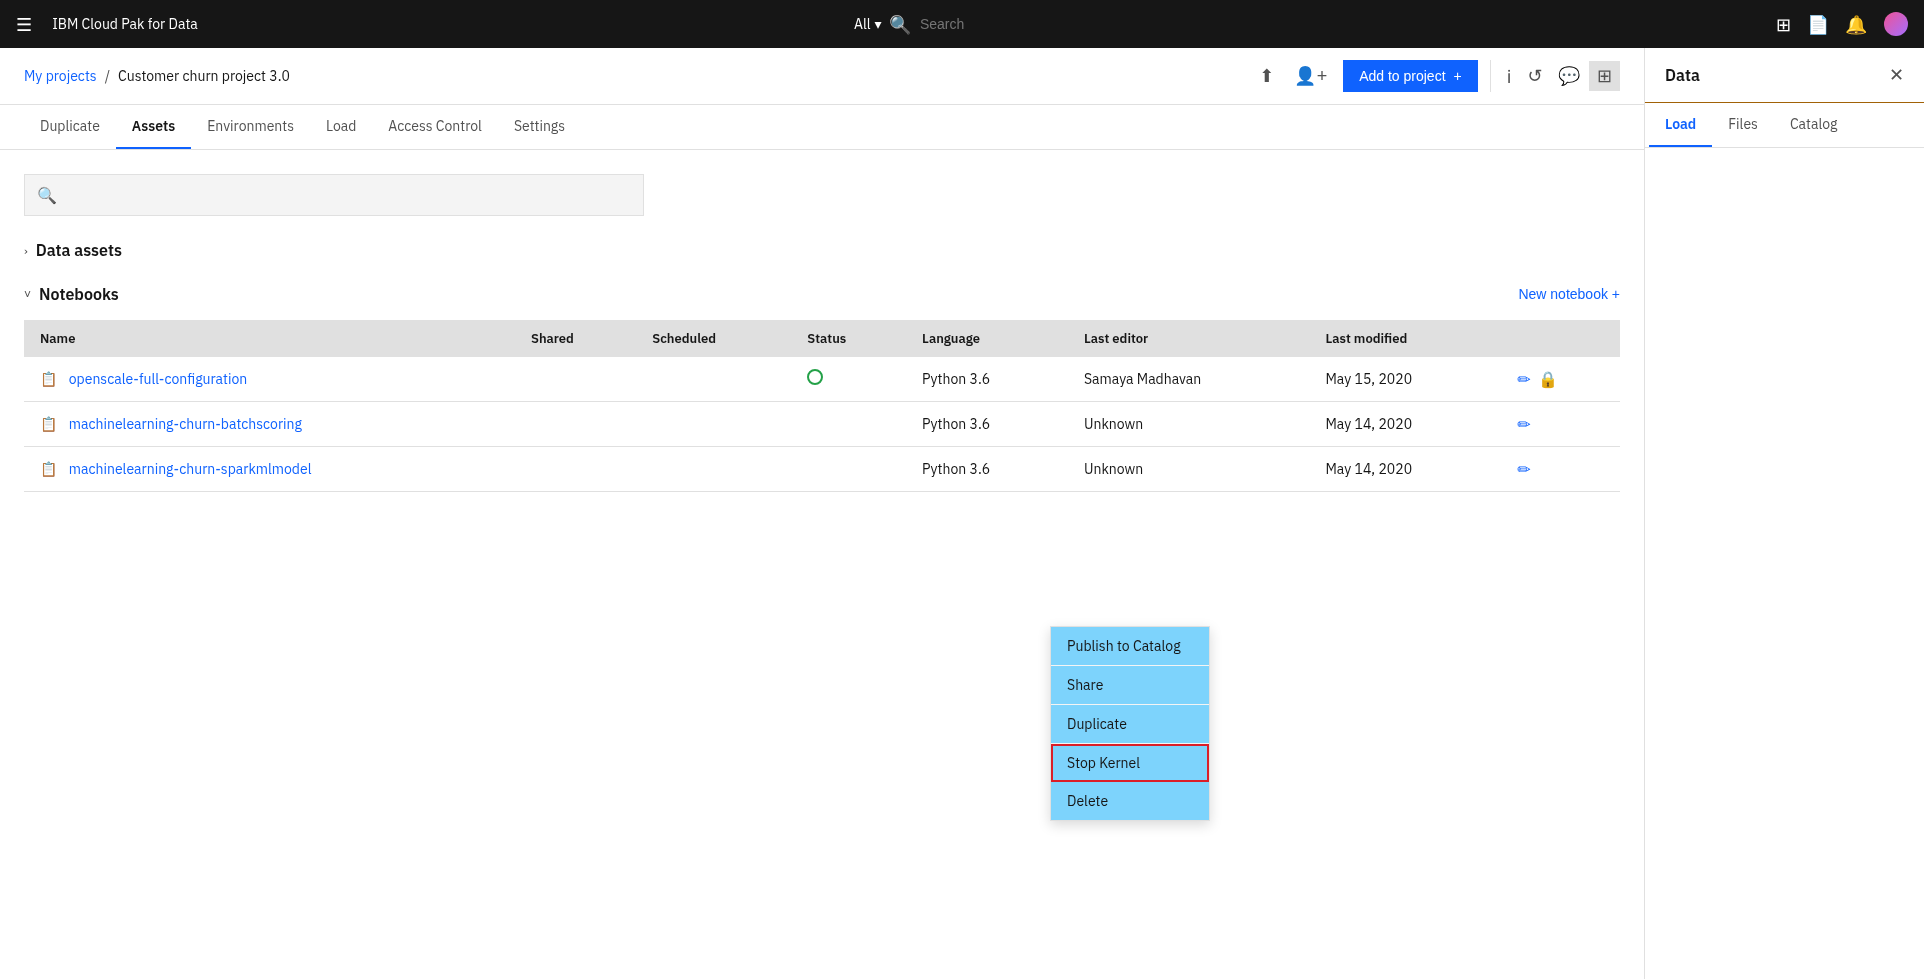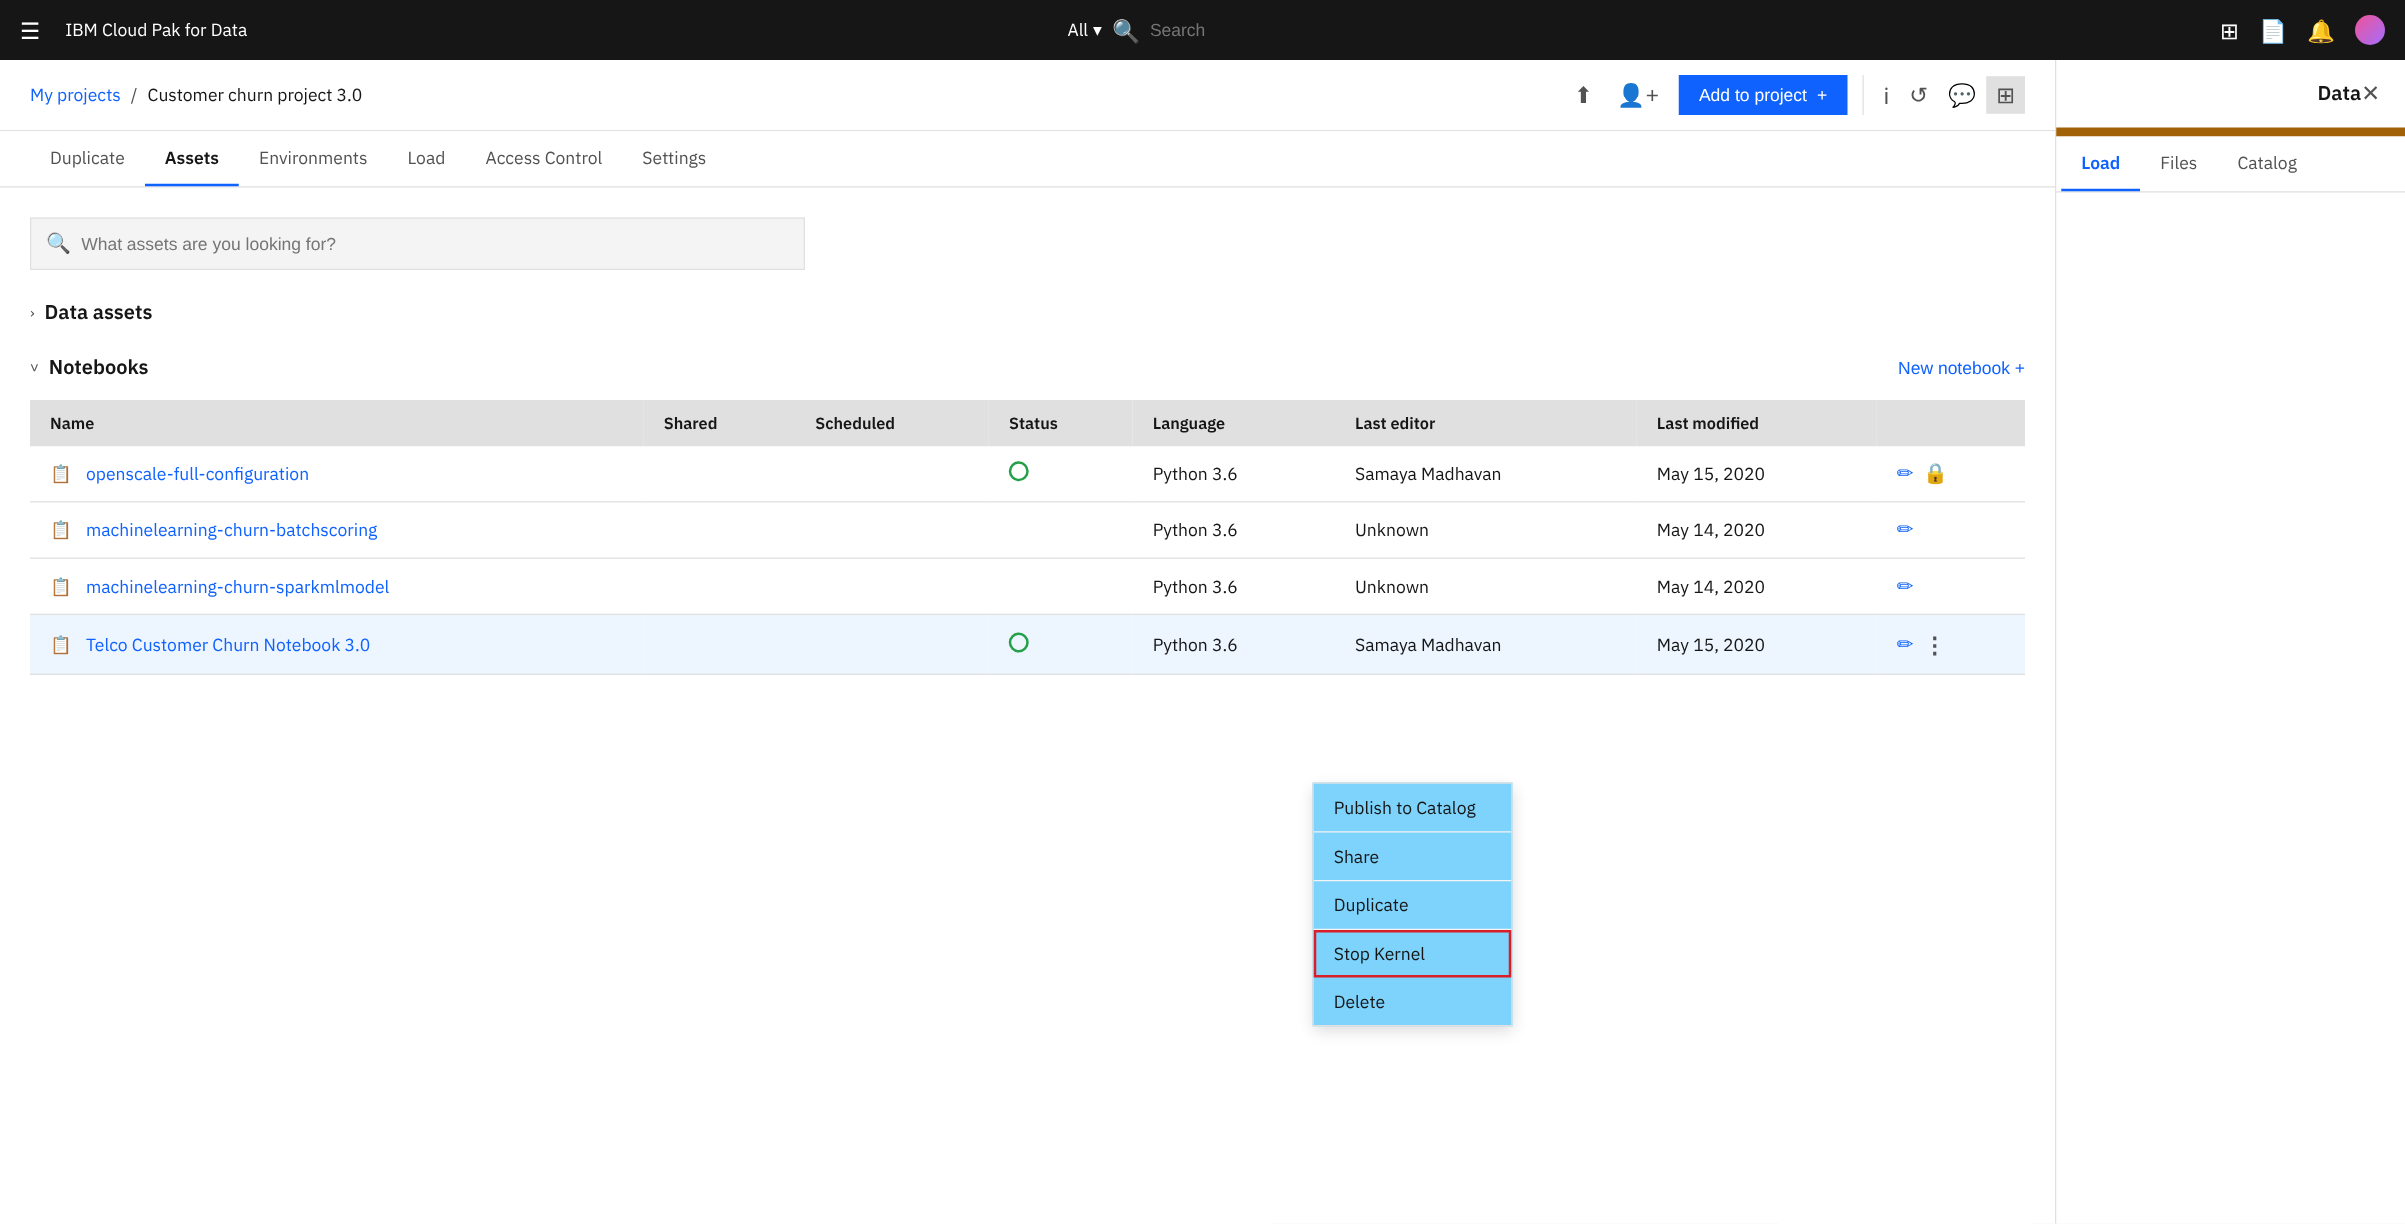--- a/index.html
+++ b/index.html
@@ -291,23 +291,23 @@
     .right-panel {
       width: 280px;
       background: #fff;
       border-left: 1px solid #e0e0e0;
       display: flex;
       flex-direction: column;
     }
     .right-panel-header {
       display: flex;
       align-items: center;
-      justify-content: flex-end;
+      justify-content: space-between;
       padding: 16px 20px;
-      border-bottom: 7px solid #a16207;
+      border-bottom: 1px solid #a16207;
     }
     .right-panel-title {
       font-size: 16px;
       font-weight: 600;
     }
     .close-btn {
       background: transparent;
       border: none;
       cursor: pointer;
       font-size: 18px;
@@ -450,21 +450,20 @@
       <div class="tab-item">Environments</div>
       <div class="tab-item">Load</div>
       <div class="tab-item">Access Control</div>
       <div class="tab-item">Settings</div>
     </div>
 
     <div class="content-area">
 
       <div class="search-box">
         <span class="search-icon-inner">🔍</span>
-        <input type="text" placeholder="What assets are you looking for?" style="">
       </div>
 
       <div class="section-header">
         <span class="chevron">›</span>
         <span class="section-title">Data assets</span>
       </div>
 
       <div class="notebooks-section">
         <div class="notebooks-header">
           <div class="notebooks-header-left">
@@ -539,40 +538,20 @@
               <td>Python 3.6</td>
               <td>Unknown</td>
               <td>May 14, 2020</td>
               <td>
                 <div class="action-icons">
                   <span class="edit-icon">✏</span>
                 </div>
               </td>
             </tr>
 
-            <tr class="highlighted">
-              <td>
-                <span class="notebook-icon">📋</span>
-                <a class="notebook-link">Telco Customer Churn Notebook 3.0</a>
-              </td>
-              <td></td>
-              <td></td>
-              <td>
-                <span class="status-circle"></span>
-              </td>
-              <td>Python 3.6</td>
-              <td>Samaya Madhavan</td>
-              <td>May 15, 2020</td>
-              <td>
-                <div class="action-icons">
-                  <span class="edit-icon">✏</span>
-                  <span class="overflow-icon">⋮</span>
-                </div>
-              </td>
-            </tr>
           </tbody>
         </table>
       </div>
     </div>
   </div>
 
   <div class="right-panel">
     <div class="right-panel-header">
       <span class="right-panel-title">Data</span>
       <button class="close-btn">✕</button>

